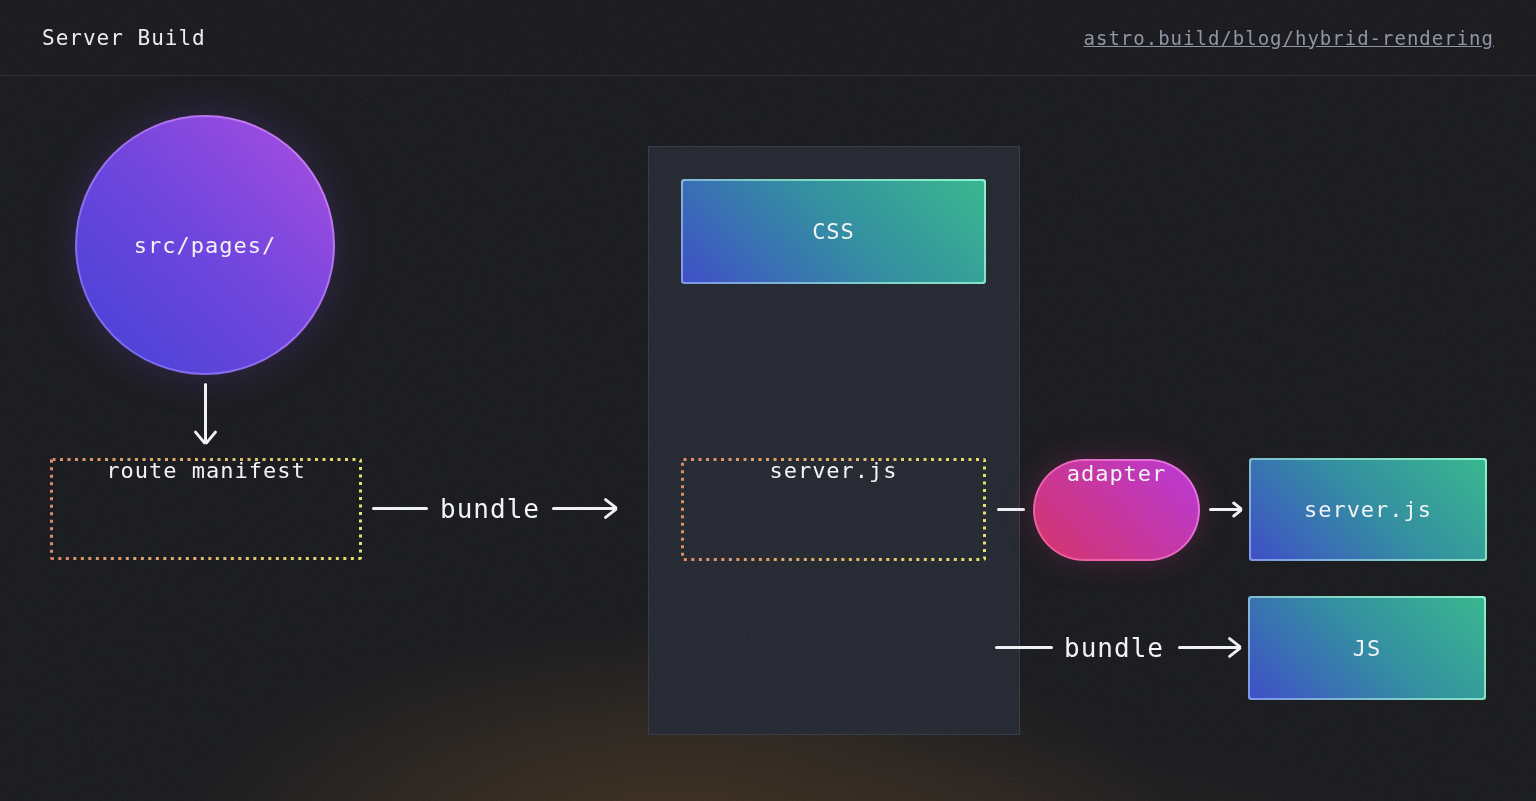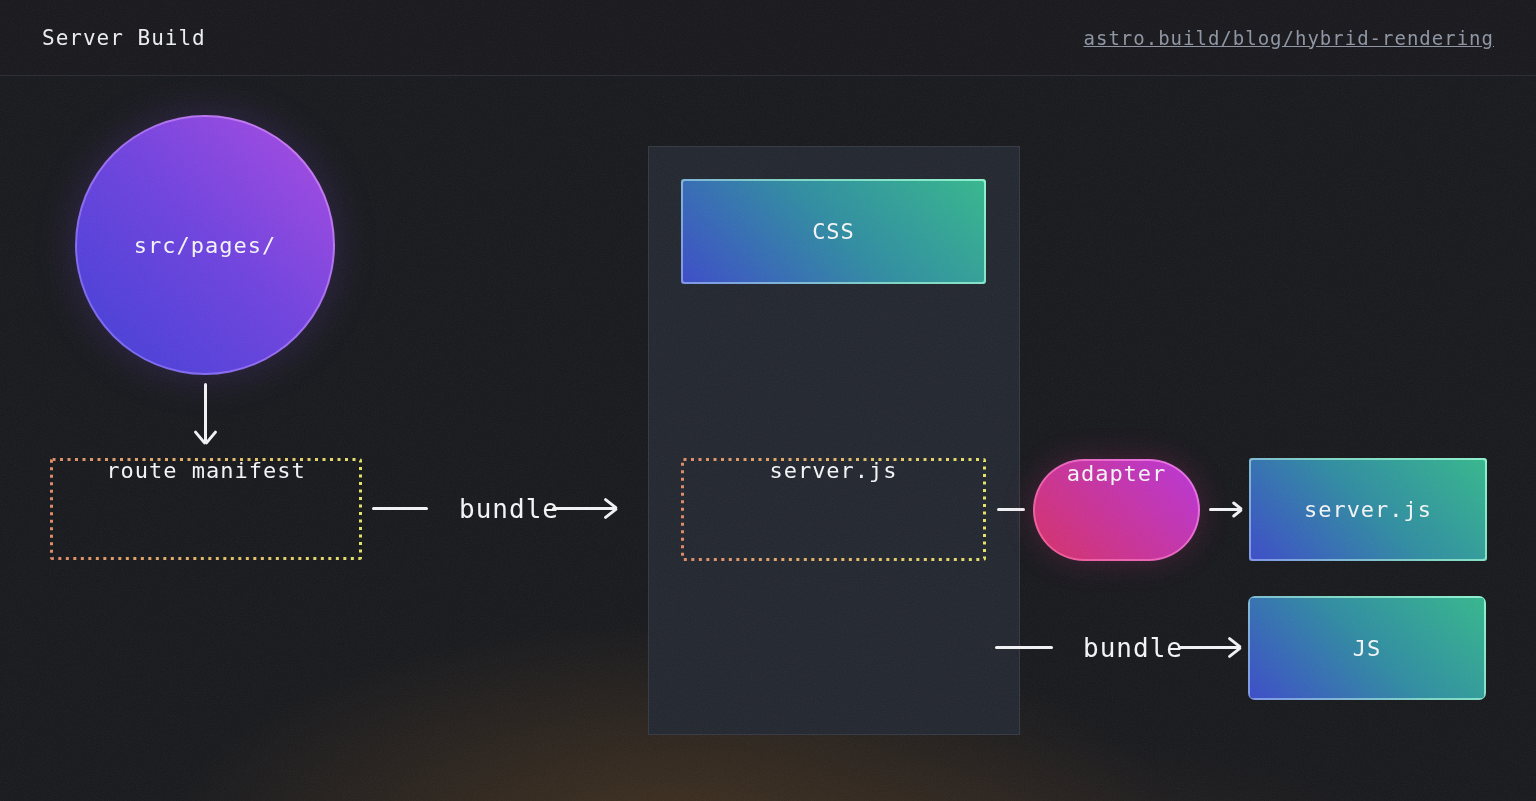--- a/index.html
+++ b/index.html
@@ -94,21 +94,21 @@
     position:absolute; width:3px; background:#f2f3f5; border-radius:2px;
   }
   .arrow-v::before, .arrow-v::after {
     content:""; position:absolute; bottom:-1px; left:0; width:3px; height:17px;
     background:#f2f3f5; border-radius:2px; transform-origin:50% 100%;
   }
   .arrow-v::before { transform:rotate(40deg); }
   .arrow-v::after  { transform:rotate(-40deg); }
 
   .flow-label {
-    position:absolute; text-align:center; font-size:26px; letter-spacing:1px; color:#f4f5f7;margin-left:19px;
+    position:absolute; text-align:center; font-size:26px; letter-spacing:1px; color:#f4f5f7;
   }
 
   
   .grain { position:absolute; inset:0; z-index:9; pointer-events:none; opacity:0.07; }
 </style>
 </head>
 <body>
 
 <div class="stage">
 
@@ -178,21 +178,21 @@
   <div class="gbox" style="left:1249px; top:458px; width:238px; height:103px;">
     <div class="inner">
       <span class="node-label">server.js</span>
     </div>
   </div>
 
   <div class="dash" style="left:995px; top:646px; width:58px;"></div>
   <div class="flow-label" style="left:1060px; top:633px; width:108px;">bundle</div>
   <div class="arrow-h" style="left:1178px; top:646px; width:62px;"></div>
 
-  <div class="gbox" style="left:1248px; top:596px; width:238px; height:104px;border-radius:7px;">
+  <div class="gbox" style="left:1248px; top:596px; width:238px; height:104px;">
     <div class="inner">
       <span class="node-label">JS</span>
     </div>
   </div>
 
   <svg class="grain" width="1536" height="801">
     <filter id="grainf">
       <feTurbulence type="fractalNoise" baseFrequency="0.85" numOctaves="2" stitchTiles="stitch"></feTurbulence>
       <feColorMatrix type="saturate" values="0"></feColorMatrix>
     </filter>

